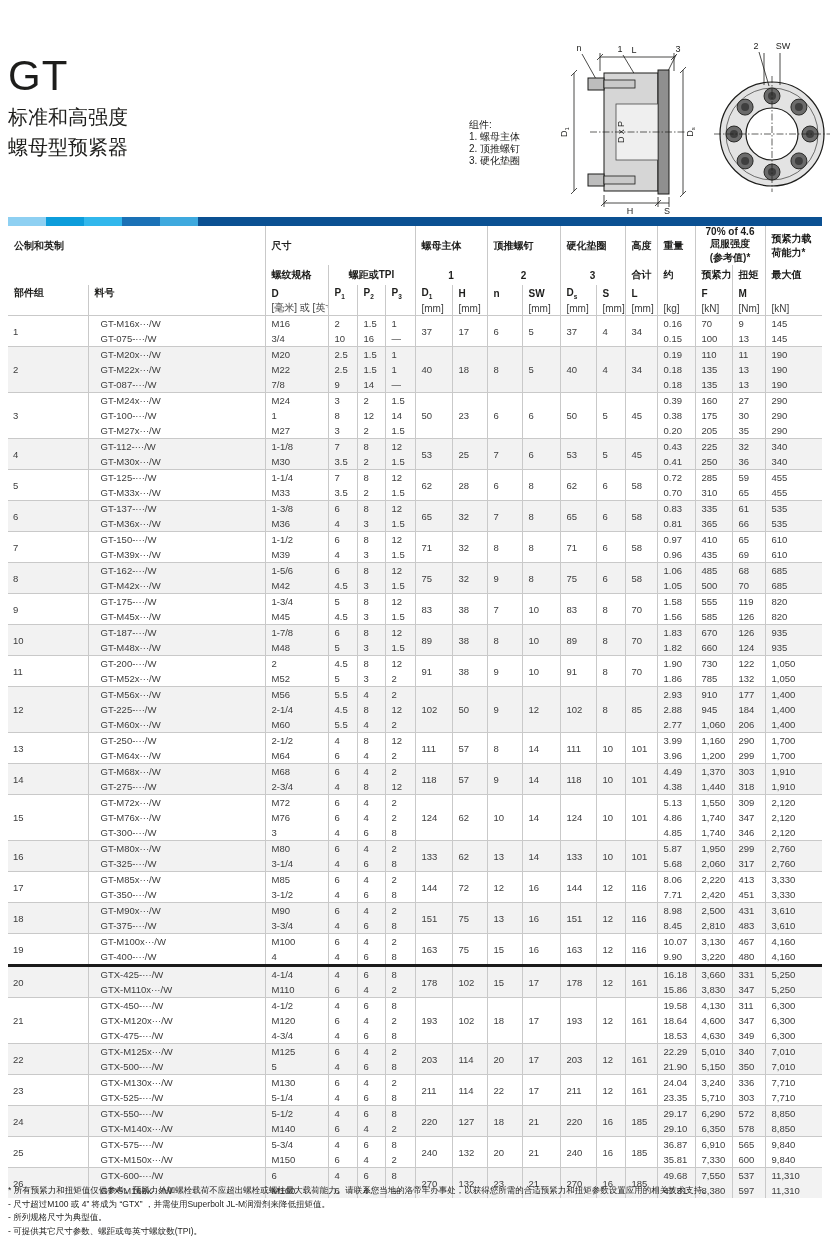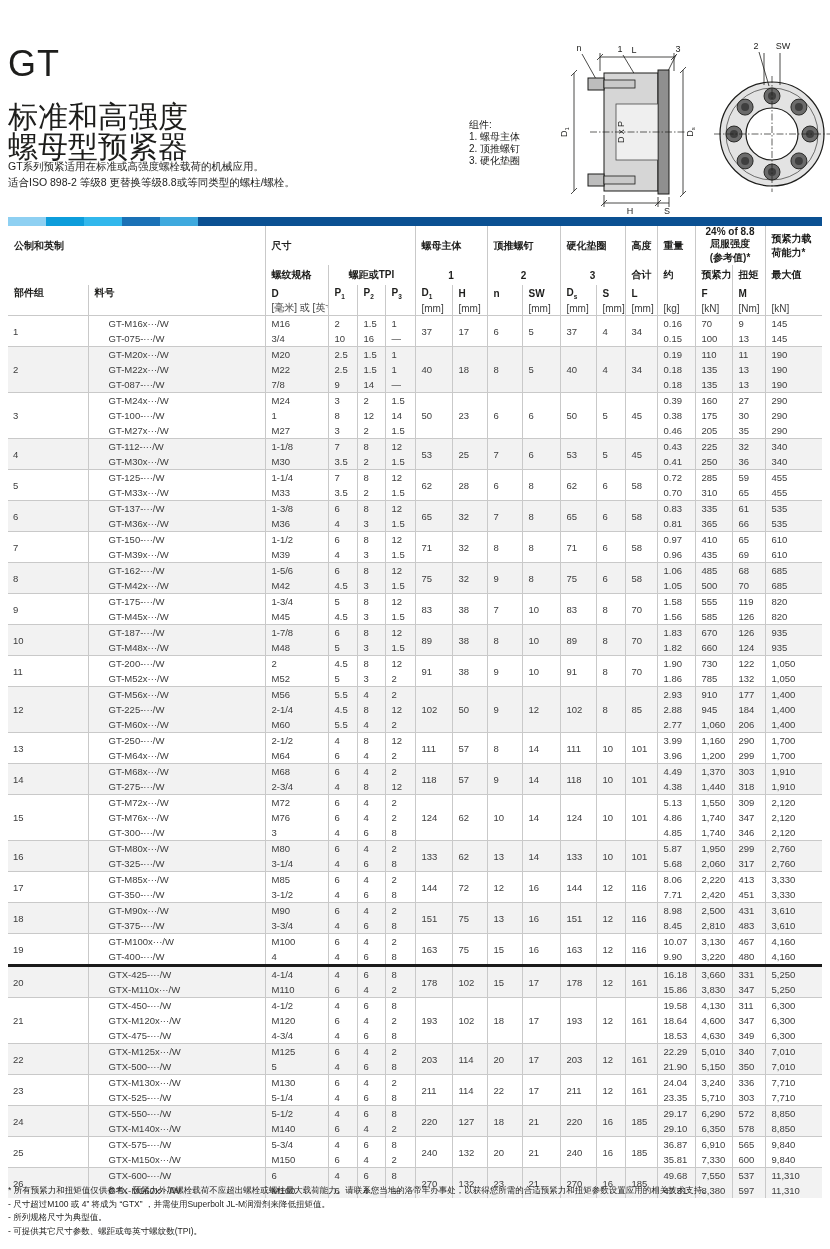--- a/index.html
+++ b/index.html
@@ -1,21 +1,21 @@
 <!DOCTYPE html>
 <html><head>
 <meta charset="utf-8">
 <style>
   html,body{margin:0;padding:0;background:#ffffff;}
   .page{position:relative;width:830px;height:1249px;background:#fff;overflow:hidden;
         font-family:"Liberation Sans","DejaVu Sans",sans-serif;color:#1d1d1b;}
 
   
-  .title{position:absolute;left:8px;top:38px;font-size:36px;line-height:52px;font-weight:400;letter-spacing:1px;}
-  .subtitle{position:absolute;left:8px;top:102px;font-size:30px;line-height:30px;font-weight:400;}
+  .title{position:absolute;left:8px;top:50px;font-size:42px;line-height:52px;font-weight:400;letter-spacing:1px;}
+  .subtitle{position:absolute;left:8px;top:102px;font-size:20px;line-height:30px;font-weight:400;}
   .desc{position:absolute;left:8px;top:159px;font-size:10.5px;line-height:15.5px;}
 
   
   .legend{position:absolute;left:469px;top:119px;font-size:10px;line-height:12px;color:#1d1d1b;}
 
   
   .drawings{position:absolute;left:550px;top:27px;width:280px;height:190px;}
   .drawings text{fill:#1d1d1b;font-family:"Liberation Sans","DejaVu Sans",sans-serif;font-size:9px;}
   .drawings .svgsub{font-size:6px;}
   .dl{stroke:#1d1d1b;stroke-width:0.8;fill:none;}
@@ -32,42 +32,38 @@
   .bl{border-left:1px solid #c9c9c9;}
   thead th{font-weight:bold;font-size:10px;color:#1d1d1b;}
   .r1 th{height:36px;}
   .r2 th{height:20px;margin-left:24px;}
   .r3 th{height:16px;}
   .r3 sub{font-size:6.5px;}
   .r4 td{height:13px;font-size:10px;color:#3c3c3c;}
   .ctr{text-align:center;padding-left:0;}
   tbody td{font-size:9.5px;height:15px;color:#3c3c3c;}
   tbody tr{height:15px;}
-  tbody .partno{padding-left:20px;}
+  tbody .partno{padding-left:12px;}
   tbody .cno{padding-left:5px;color:#3c3c3c;}
   tr.shade{background:#f2f2f2;}
   tr.gtop>td{border-top:1px solid #c9c9c9;}
   tr.heavy>td{border-top:3px solid #1a1a1a;}
 
   
   .footer{position:absolute;left:8px;top:1184px;width:818px;font-size:8.5px;line-height:13.5px;color:#1d1d1b;}
 </style>
 </head>
 <body>
 
 <div class="page">
 
   <div class="title">GT</div>
   <div class="subtitle">
     <div>标准和高强度</div>
     <div>螺母型预紧器</div>
-  </div>
-  <div class="desc">
-    <div>GT系列预紧适用在标准或高强度螺栓载荷的机械应用。</div>
-    <div>适合ISO 898-2 等级8 更替换等级8.8或等同类型的螺柱/螺栓。</div>
   </div>
 
   <div class="legend">
     <div>组件:</div>
     <div>1.  螺母主体</div>
     <div>2.  顶推螺钉</div>
     <div>3.  硬化垫圈</div>
   </div>
 
   <svg class="drawings" viewBox="0 0 280 190">
@@ -197,21 +193,21 @@
         <thead>
           <tr class="r1">
             <th colspan="2">公制和英制</th>
             <th class="bl " colspan="4">尺寸</th>
             <th class="bl " colspan="2">螺母主体</th>
             <th class="bl " colspan="2">顶推螺钉</th>
             <th class="bl " colspan="2">硬化垫圈</th>
             <th class="bl " colspan="1">高度</th>
             <th class="bl " colspan="1">重量</th>
             <th class="bl ctr" colspan="2">
-              <div>24% of 8.8</div>
+              <div>70% of 4.6</div>
               <div>屈服强度</div>
               <div>(参考值)*</div>
             </th>
             <th class="bl " colspan="1">
               <div>预紧力载</div>
               <div>荷能力*</div>
             </th>
           </tr>
           <tr class="r2">
             <th colspan="2"></th>
@@ -366,21 +362,21 @@
             <td class="bl">175</td>
             <td class="bl">30</td>
             <td class="bl">290</td>
           </tr>
           <tr>
             <td class="bl partno">GT-M27x···/W</td>
             <td class="bl">M27</td>
             <td class="bl">3</td>
             <td class="bl">2</td>
             <td class="bl">1.5</td>
-            <td class="bl">0.46</td>
+            <td class="bl">0.20</td>
             <td class="bl">205</td>
             <td class="bl">35</td>
             <td class="bl">290</td>
           </tr>
           <tr class="shade gtop">
             <td class="cno" rowspan="2">4</td>
             <td class="bl partno">GT-112-···/W</td>
             <td class="bl">1-1/8</td>
             <td class="bl">7</td>
             <td class="bl">8</td>

